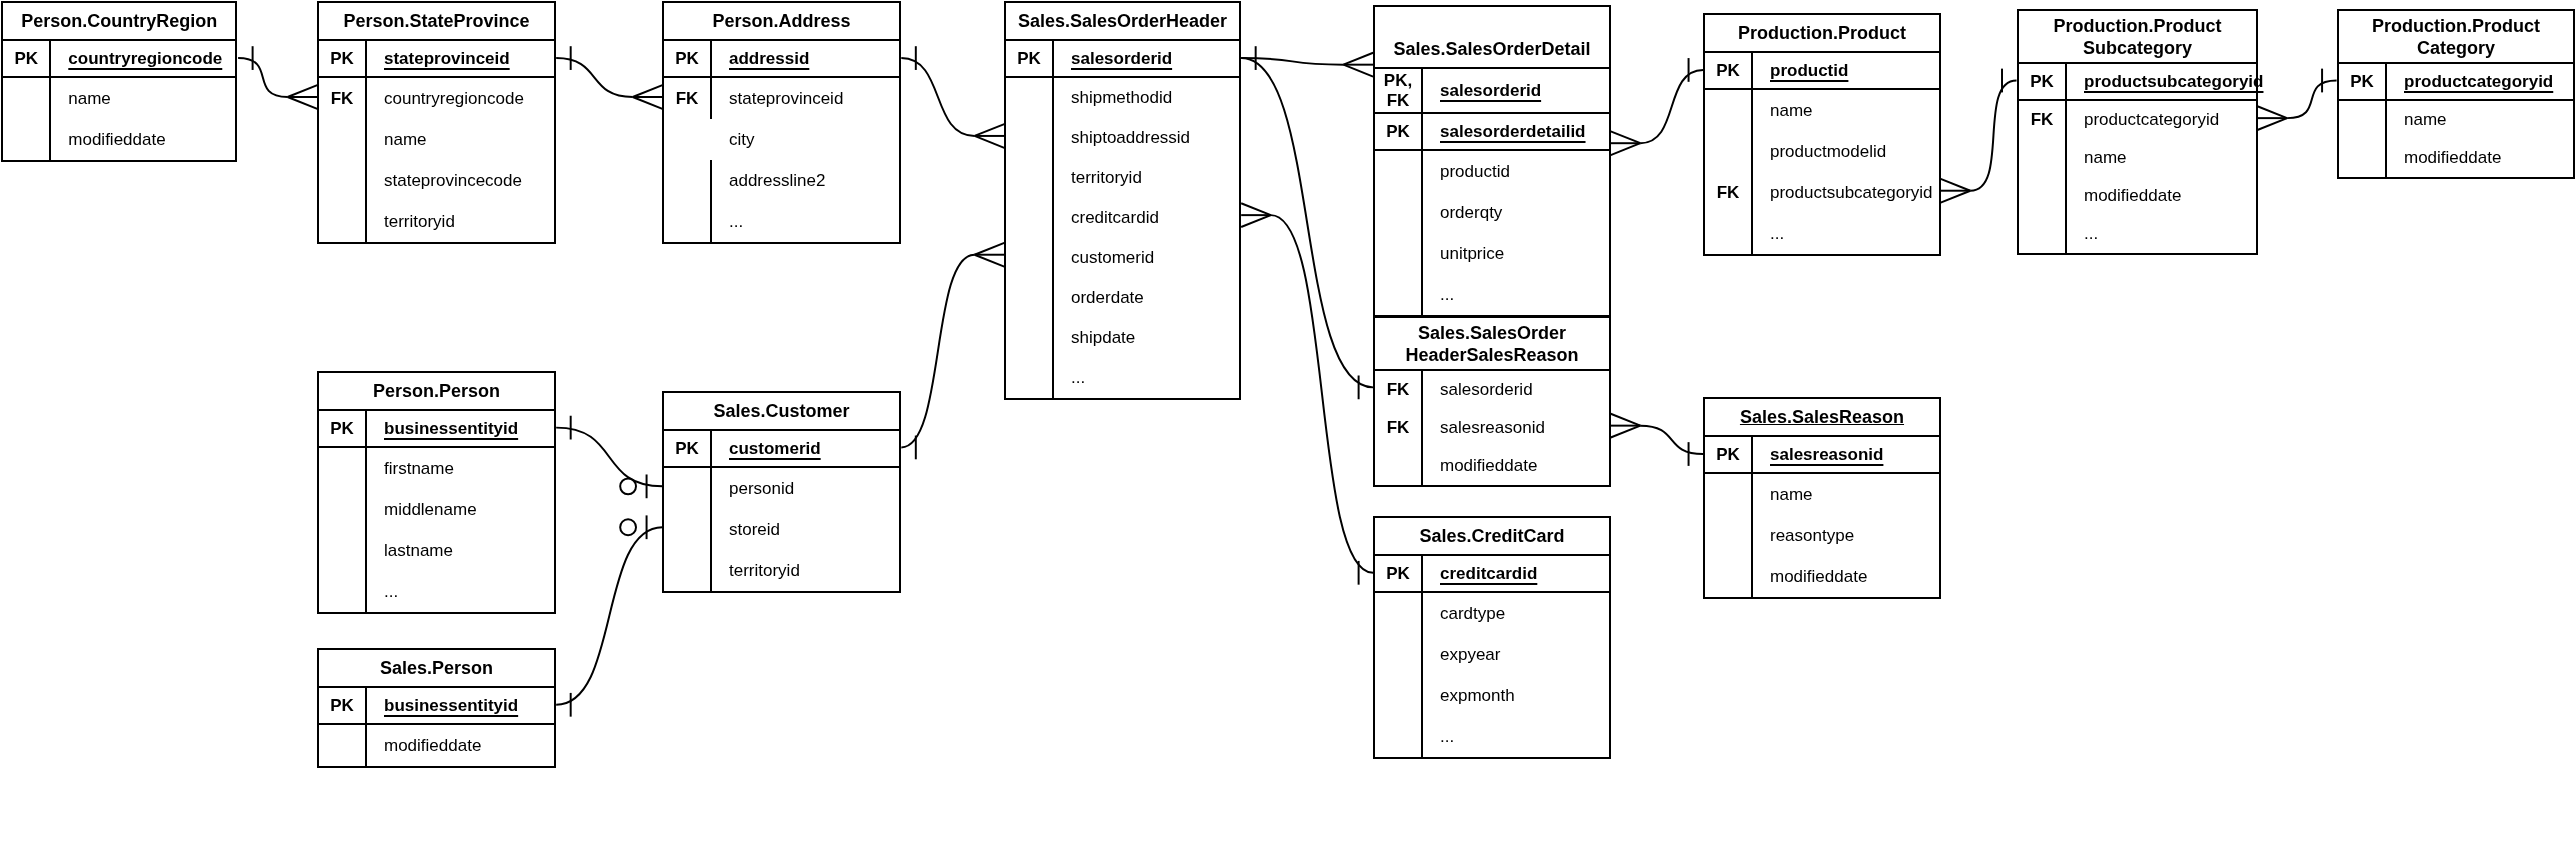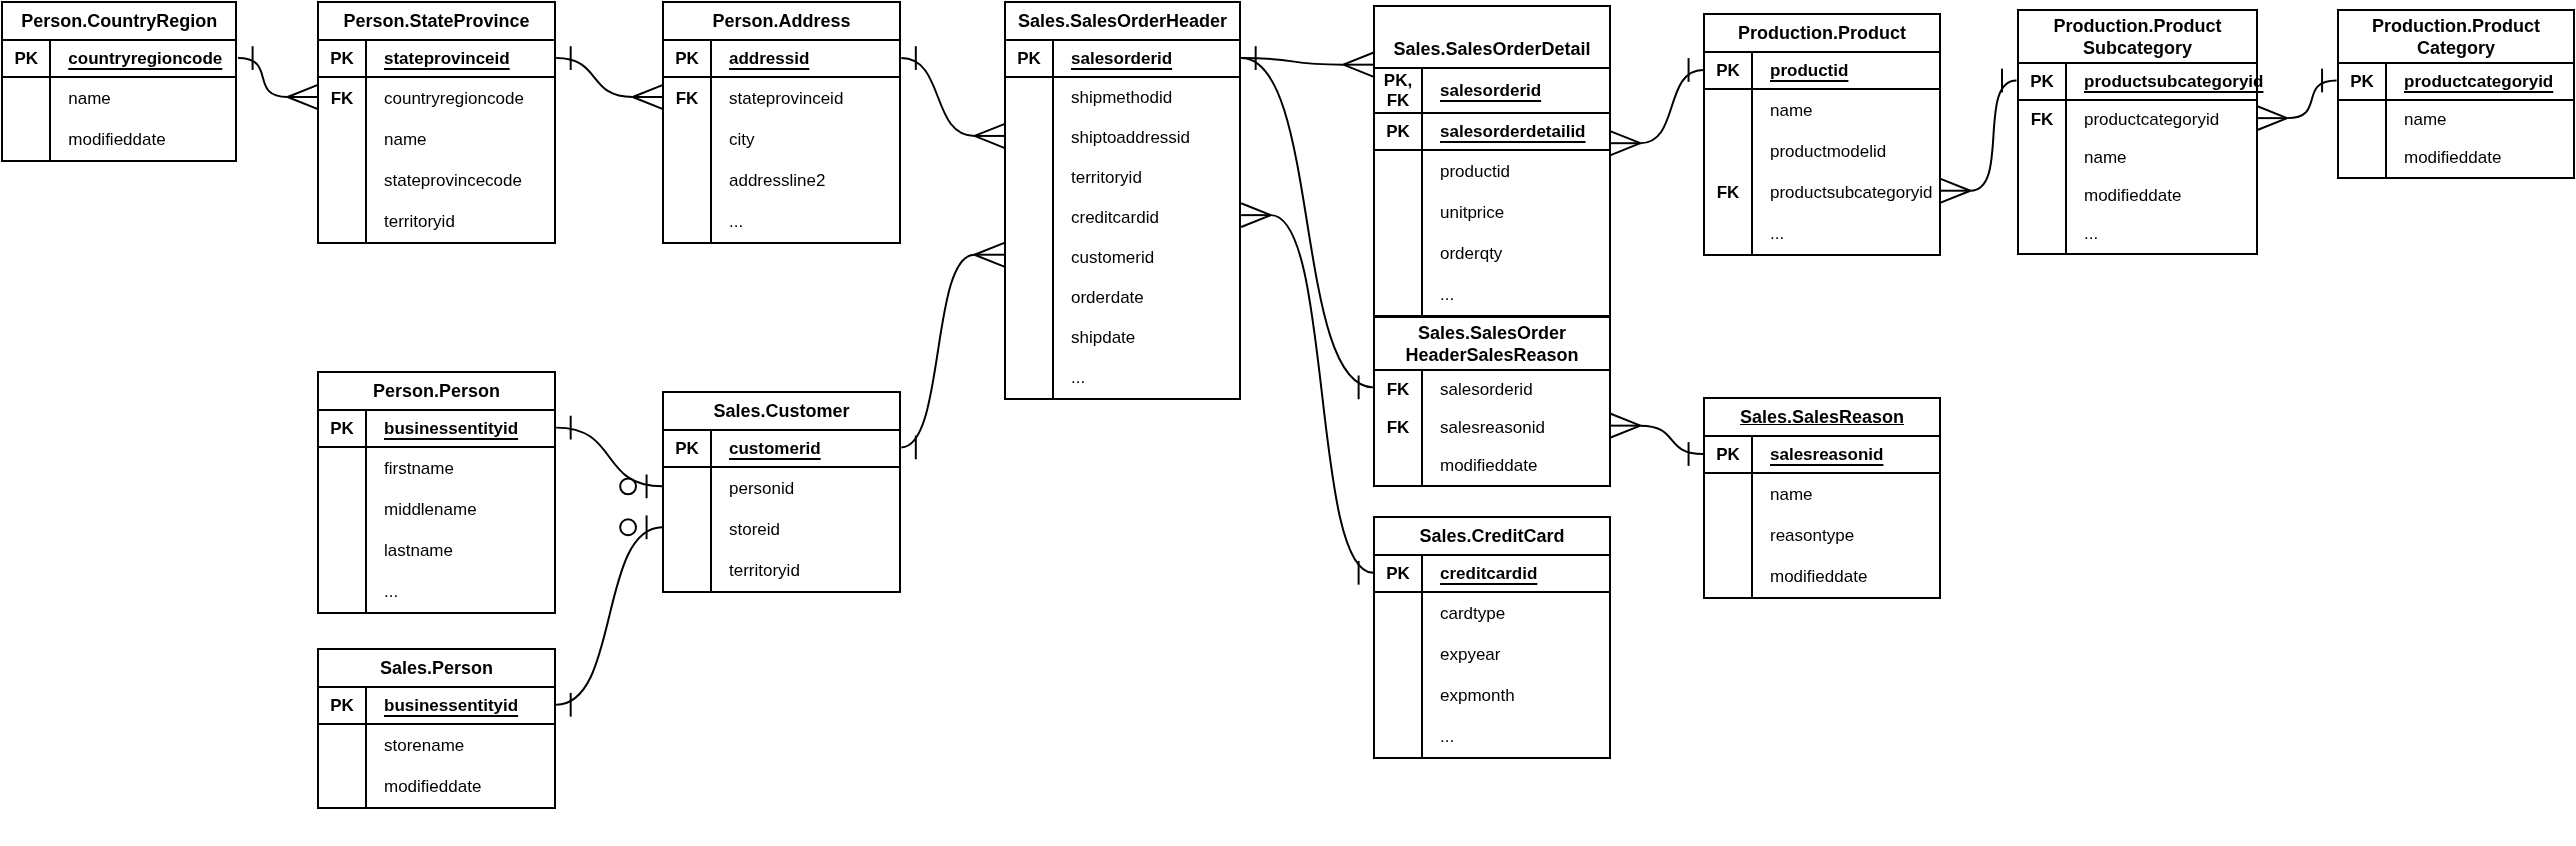--- a/index.html
+++ b/index.html
@@ -159,21 +159,21 @@
         <div>Person.Address</div>
       </div>
       <div class="row keyrow" style="height: 37px;">
         <div class="tagcell">PK</div>
         <div class="namecell key">addressid</div>
       </div>
       <div class="row" style="height: 41px;">
         <div class="tagcell">FK</div>
         <div class="namecell">stateprovinceid</div>
       </div>
-      <div class="row" style="height: 41px;">
+      <div class="row" style="height: 41px; align-items: center;">
         <div class="tagcell"></div>
         <div class="namecell">city</div>
       </div>
       <div class="row" style="height: 41px;">
         <div class="tagcell"></div>
         <div class="namecell">addressline2</div>
       </div>
       <div class="row" style="height: 41px;">
         <div class="tagcell"></div>
         <div class="namecell">...</div>
@@ -232,25 +232,25 @@
       <div class="row keyrow" style="height: 37px;">
         <div class="tagcell">PK</div>
         <div class="namecell key">salesorderdetailid</div>
       </div>
       <div class="row" style="height: 41px;">
         <div class="tagcell"></div>
         <div class="namecell">productid</div>
       </div>
       <div class="row" style="height: 41px;">
         <div class="tagcell"></div>
+        <div class="namecell">orderqty</div>
+      </div>
+      <div class="row" style="height: 41px;">
+        <div class="tagcell"></div>
         <div class="namecell">unitprice</div>
-      </div>
-      <div class="row" style="height: 41px;">
-        <div class="tagcell"></div>
-        <div class="namecell">orderqty</div>
       </div>
       <div class="row" style="height: 41px;">
         <div class="tagcell"></div>
         <div class="namecell">...</div>
       </div>
     </div>
     <div class="tbl" style="left: 1703px; top: 13.2px; width: 238px;">
       <div class="tbl-header" style="height: 38px;">
         <div>Production.Product</div>
       </div>
@@ -432,21 +432,17 @@
     <div class="tbl" style="left: 317px; top: 648px; width: 239px;">
       <div class="tbl-header" style="height: 38px;">
         <div>Sales.Person</div>
       </div>
       <div class="row keyrow" style="height: 37px;">
         <div class="tagcell">PK</div>
         <div class="namecell key">businessentityid</div>
       </div>
       <div class="row" style="height: 41px;">
         <div class="tagcell"></div>
-        <div class="namecell">storename</div>
-      </div>
-      <div class="row" style="height: 41px;">
-        <div class="tagcell"></div>
         <div class="namecell">modifieddate</div>
       </div>
     </div>
   </div>
 
 
 </body></html>

